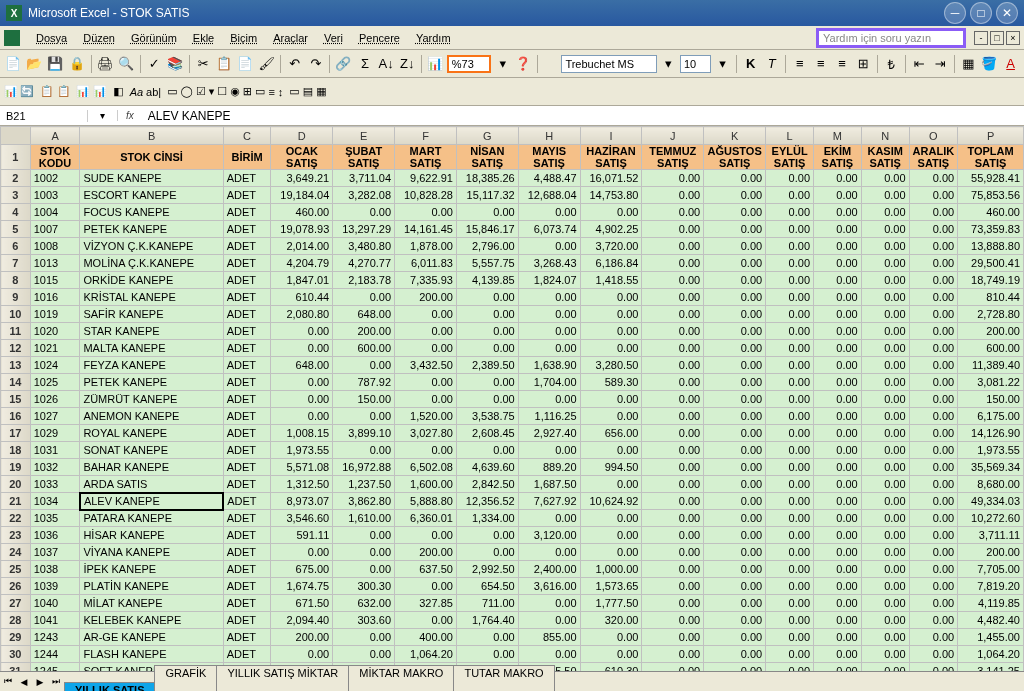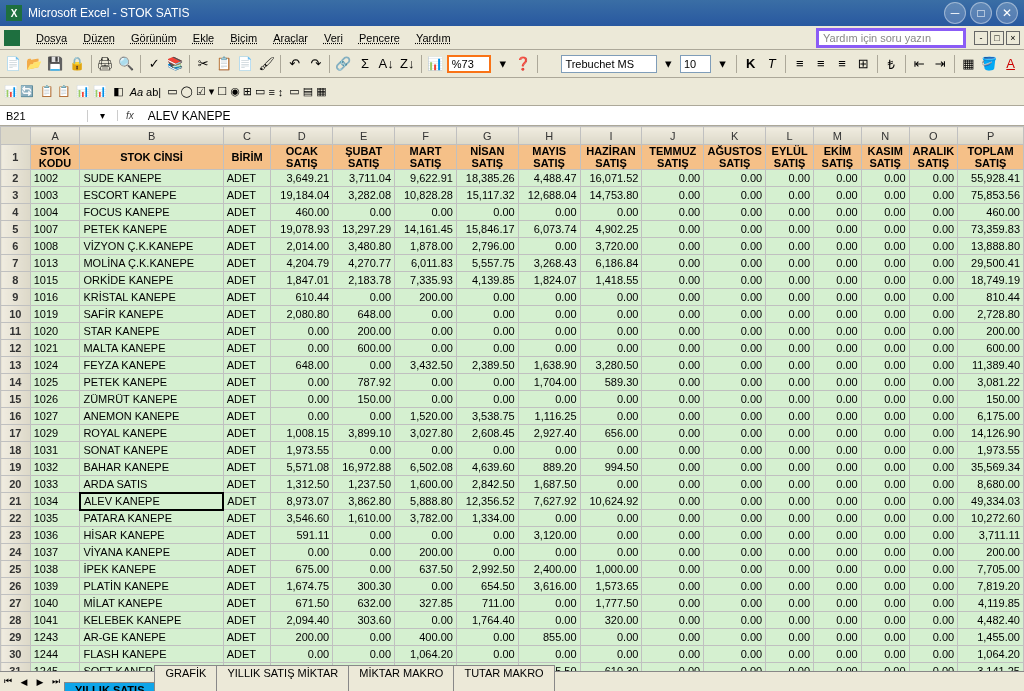--- a/index.html
+++ b/index.html
@@ -606,21 +606,21 @@
           <td class="num-cell col-O">0.00</td>
           <td class="num-cell col-P">49,334.03</td>
         </tr>
         <tr class="data-row">
           <th class="rowhdr">22</th>
           <td class="text-cell col-A">1035</td>
           <td class="text-cell col-B">PATARA KANEPE</td>
           <td class="text-cell col-C">ADET</td>
           <td class="num-cell col-D">3,546.60</td>
           <td class="num-cell col-E">1,610.00</td>
-          <td class="num-cell col-F">3,782.00</td>
+          <td class="num-cell col-F">6,360.01</td>
           <td class="num-cell col-G">1,334.00</td>
           <td class="num-cell col-H">0.00</td>
           <td class="num-cell col-I">0.00</td>
           <td class="num-cell col-J">0.00</td>
           <td class="num-cell col-K">0.00</td>
           <td class="num-cell col-L">0.00</td>
           <td class="num-cell col-M">0.00</td>
           <td class="num-cell col-N">0.00</td>
           <td class="num-cell col-O">0.00</td>
           <td class="num-cell col-P">10,272.60</td>

